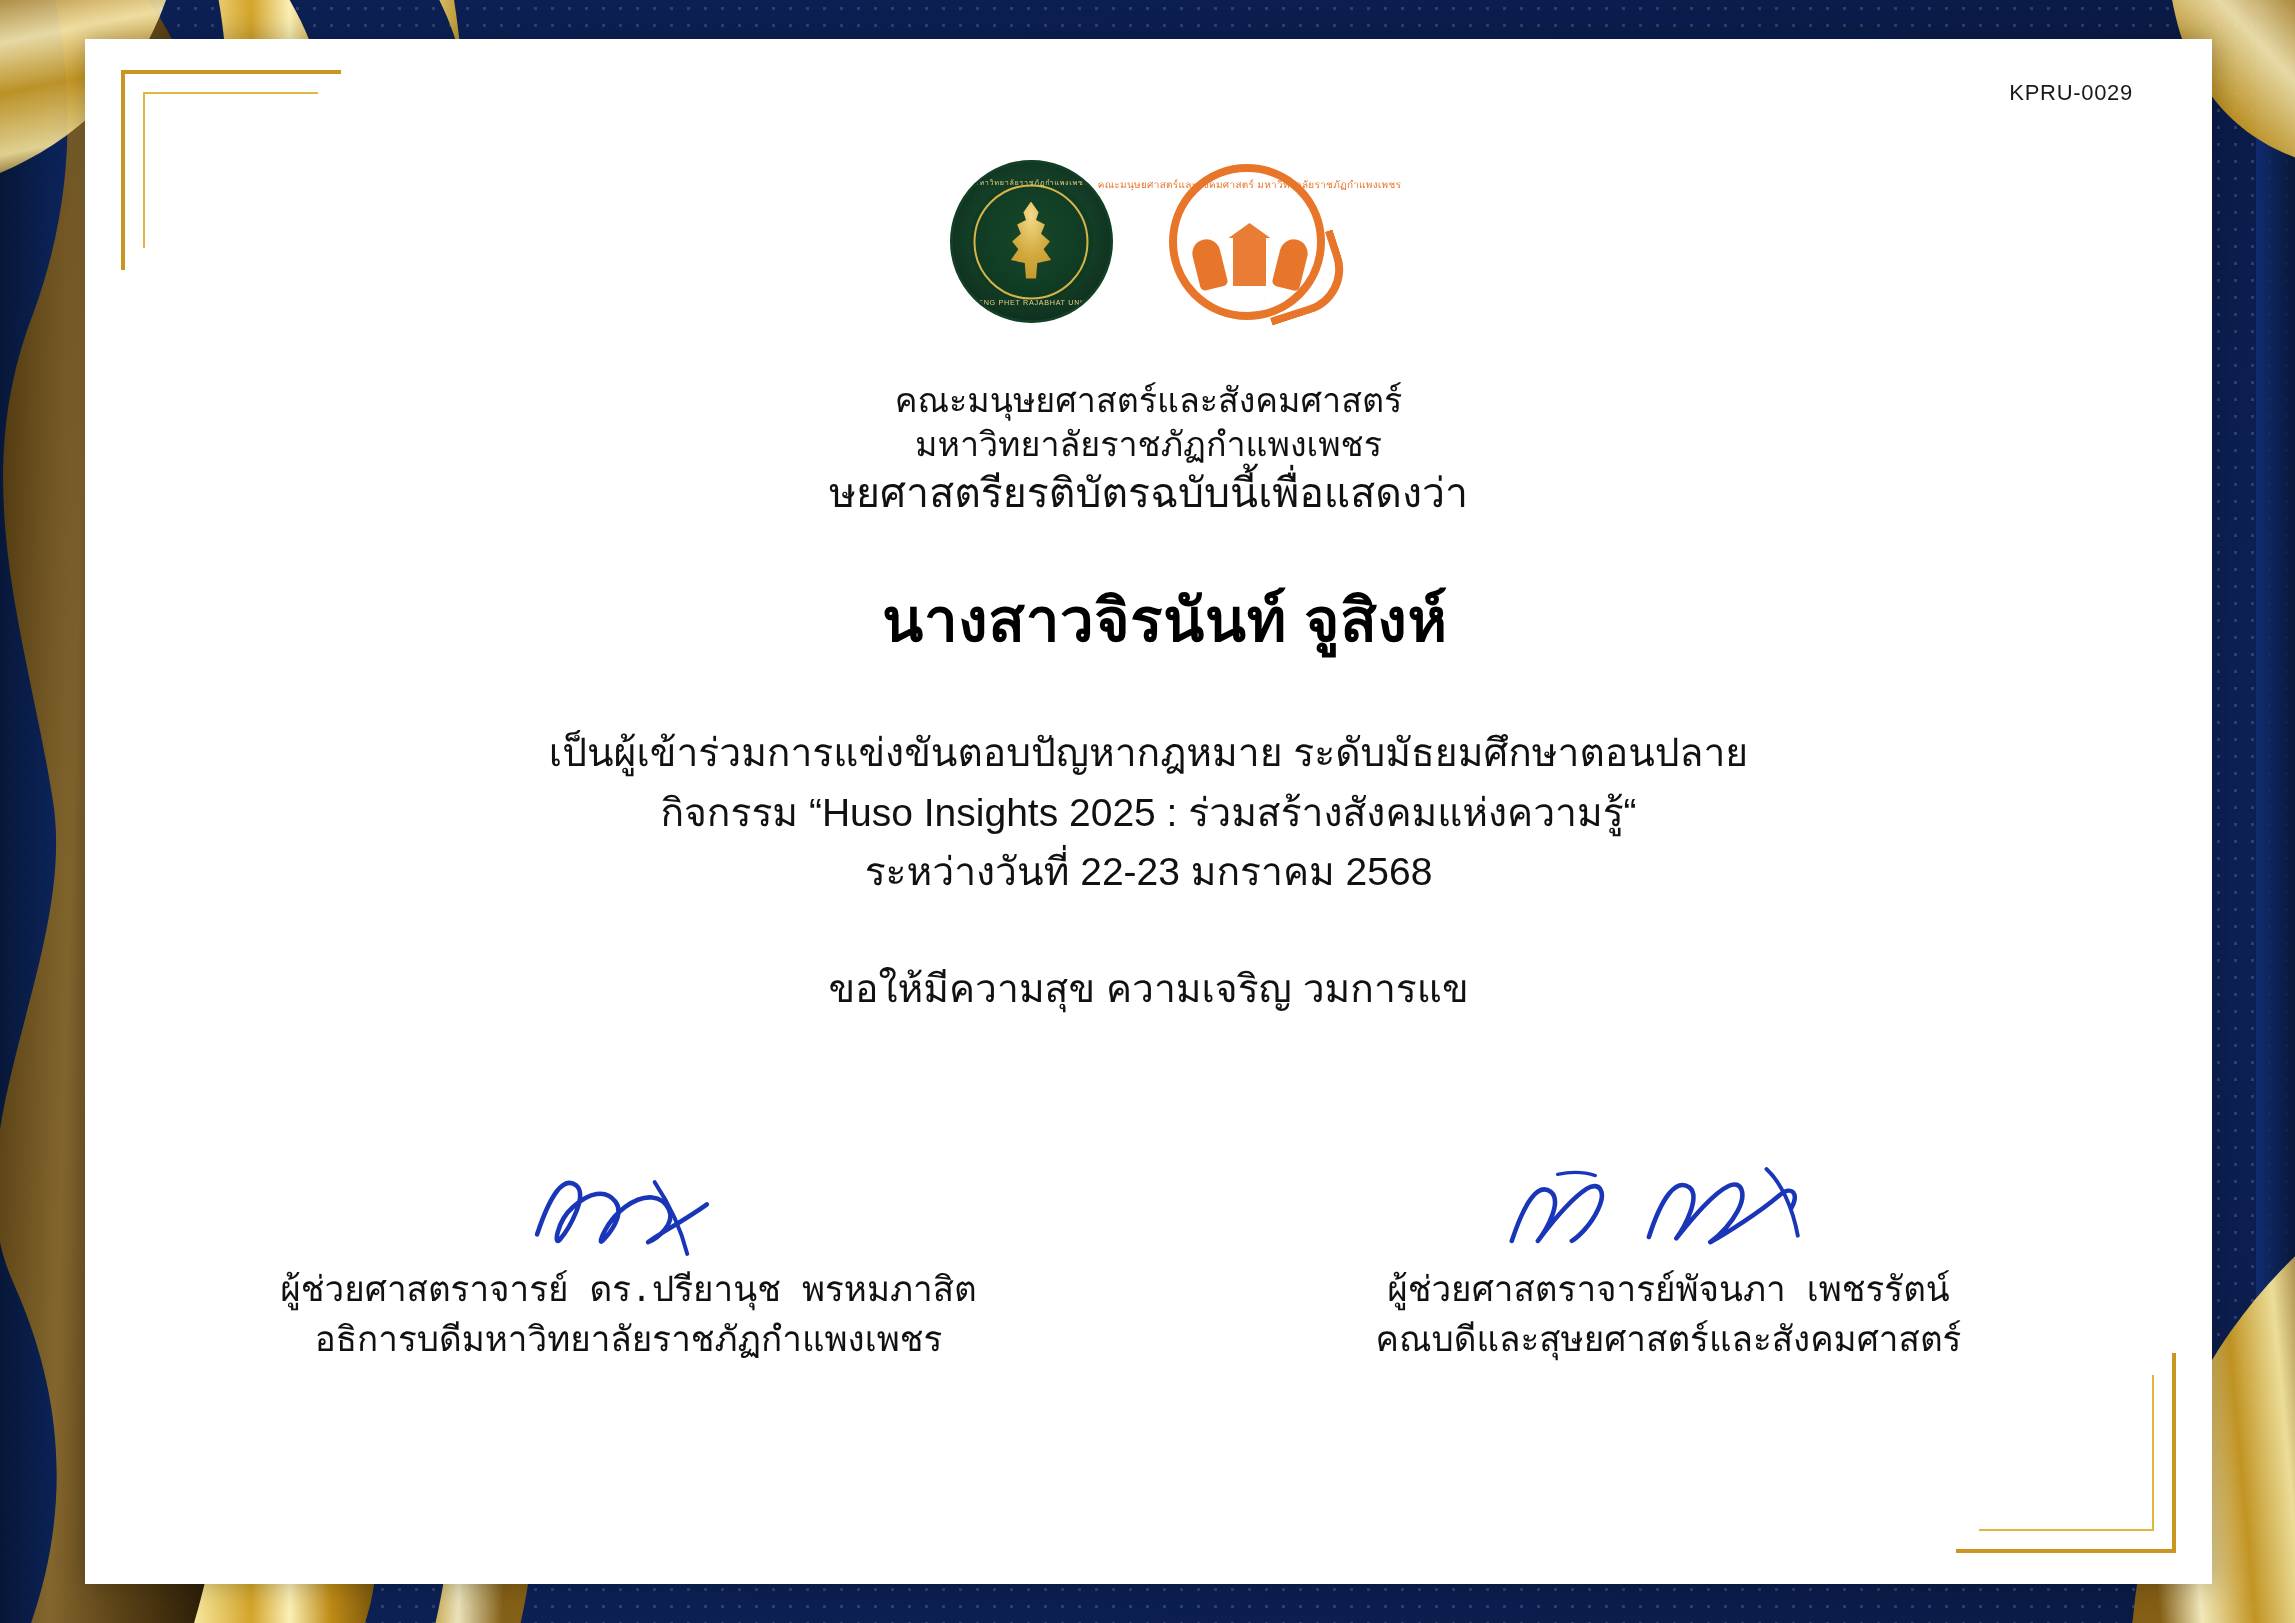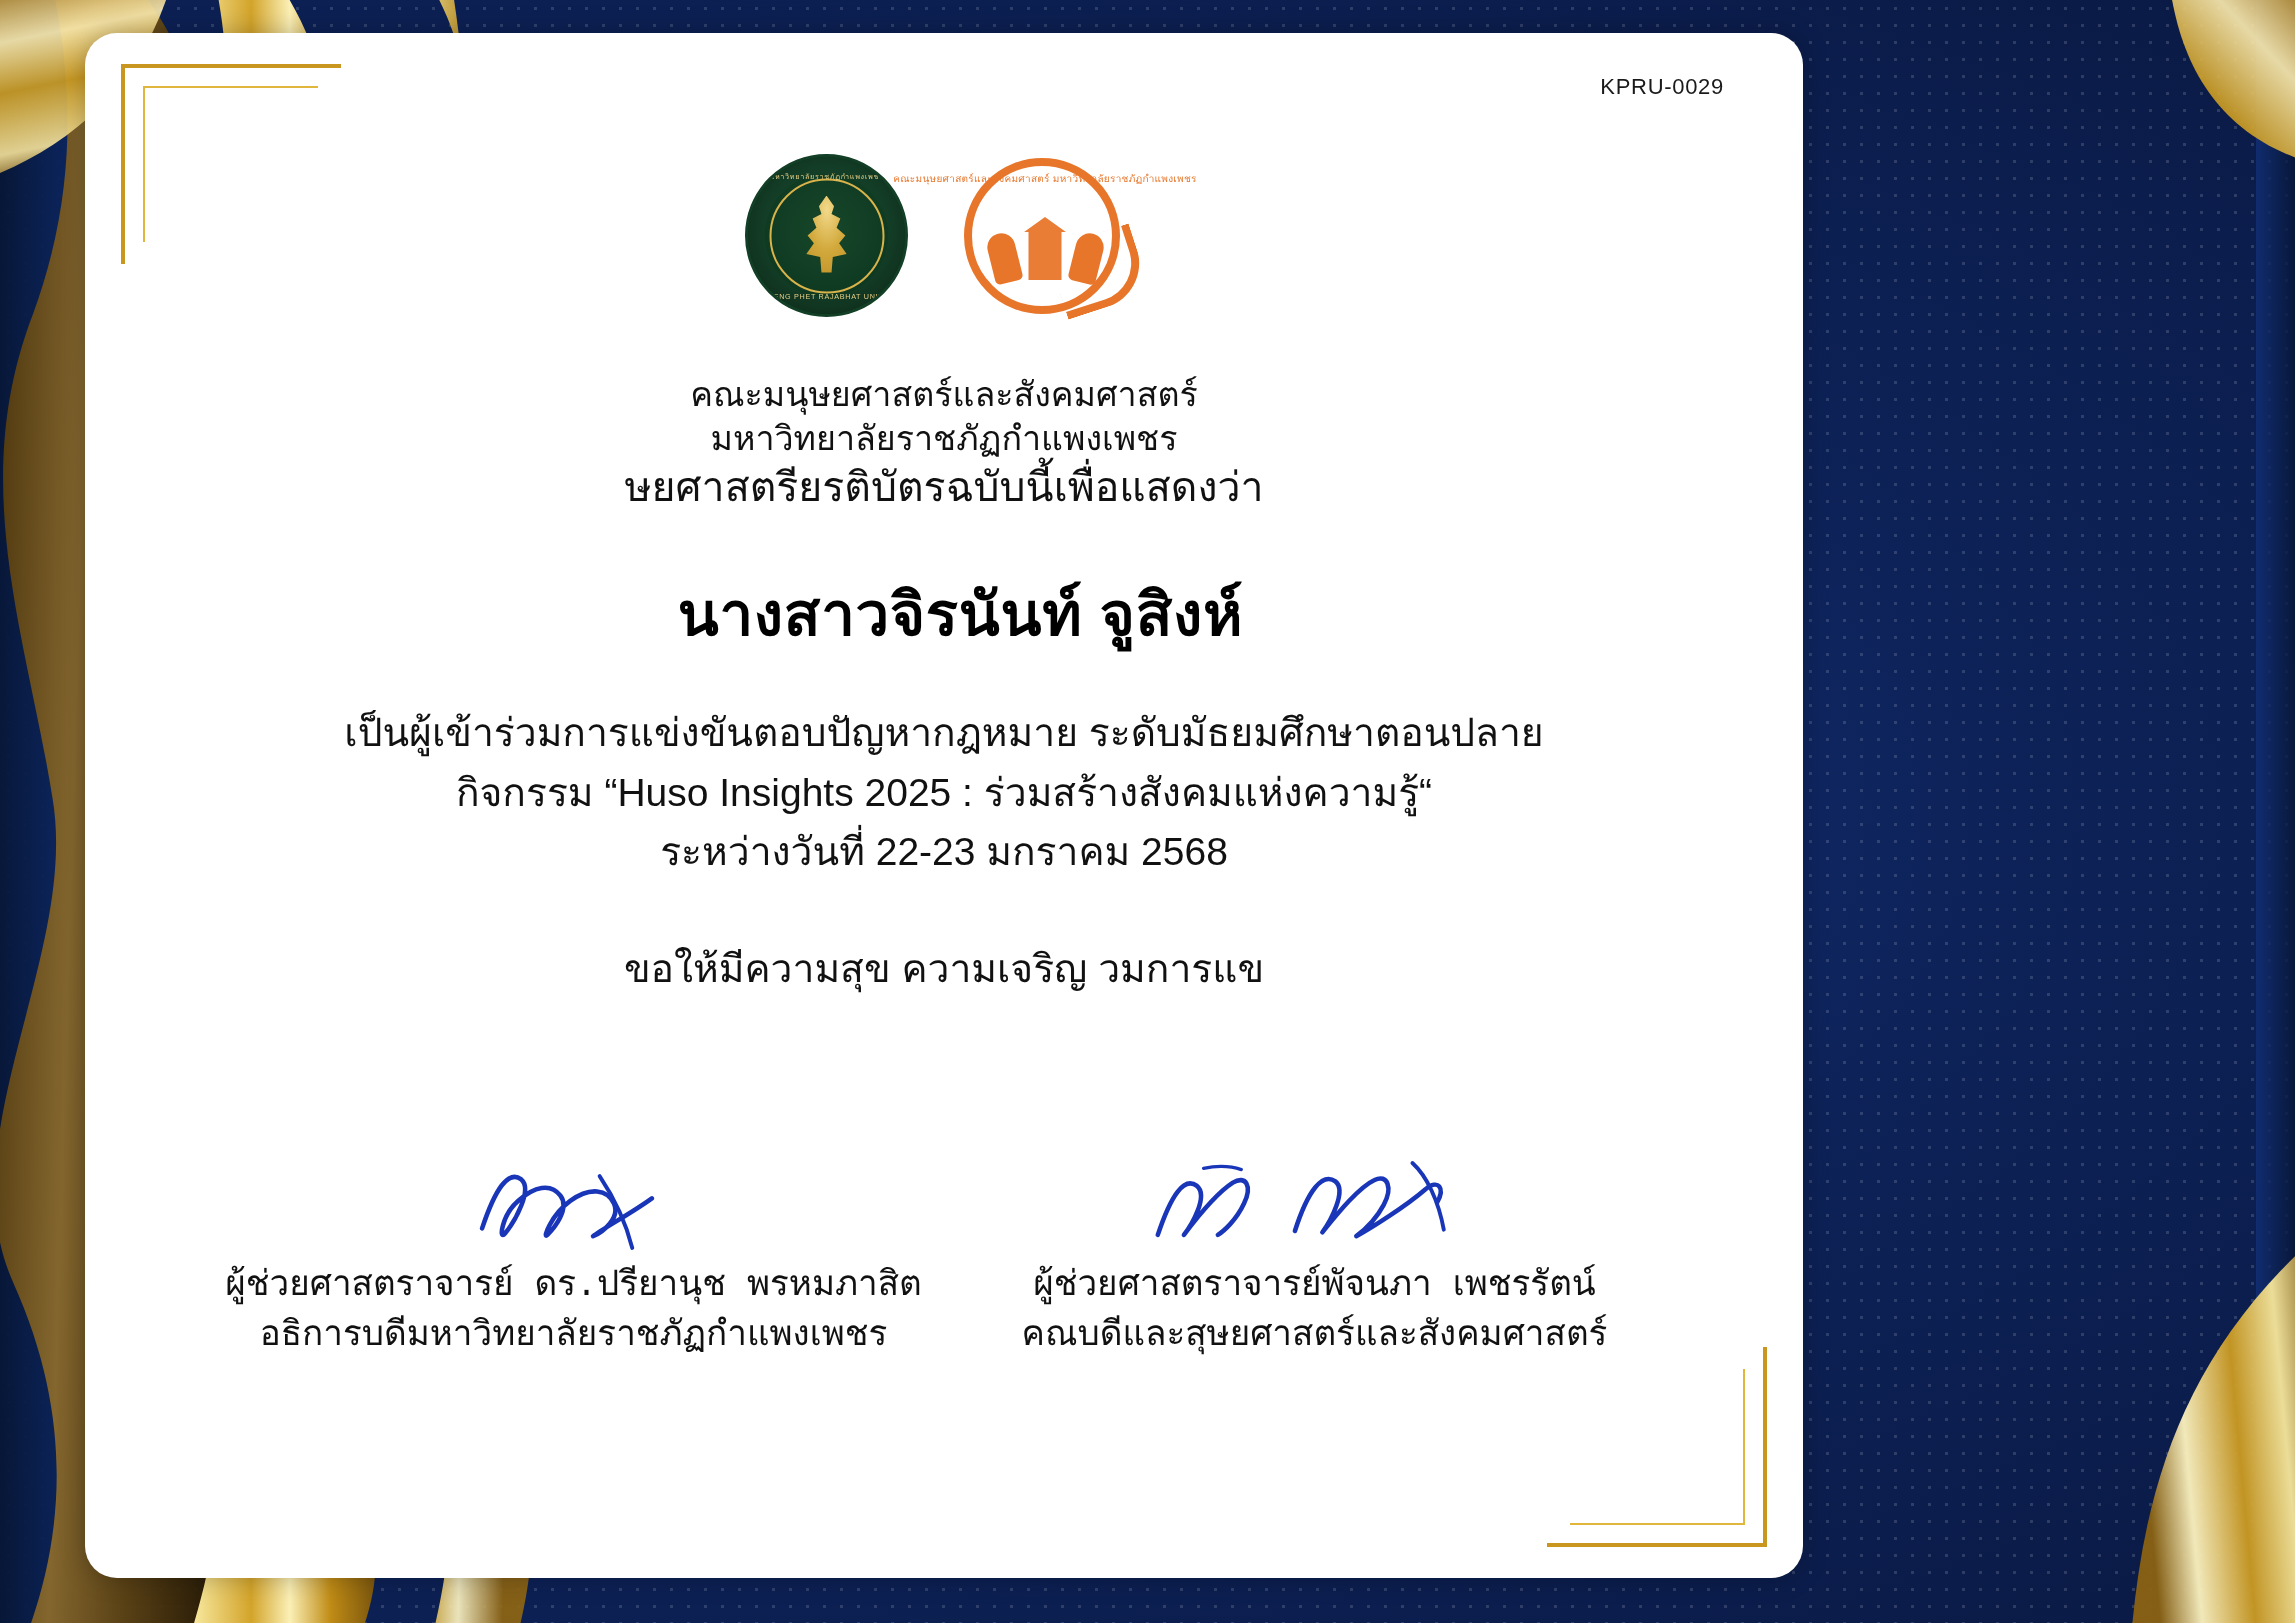--- a/index.html
+++ b/index.html
@@ -53,26 +53,25 @@
   
   .swoosh {
     position: absolute;
     pointer-events: none;
   }
 
   
   .card {
     position: absolute;
     left: 85px;
-    top: 33px;
-    width: 1718px;
+    top: 39px;
+    width: 2127px;
     height: 1545px;
     background: #ffffff;
     box-shadow: 0 0 26px rgba(0,0,0,0.25);
-    border-radius: 32px;
   }
 
   
   .corner {
     position: absolute;
     width: 216px;
     height: 196px;
     border-style: solid;
     border-color: #c9971f;
     border-width: 0;
@@ -224,21 +223,21 @@
   }
   .recipient {
     margin-top: 51px;
     font-size: 60px;
     font-weight: 700;
     letter-spacing: 0.7px;
     color: #000;
     padding-left: 33px;
   }
   .detail {
-    margin-top: 42px;
+    margin-top: 56px;
     font-size: 39px;
     line-height: 1.52;
     color: #111;
   }
   .wish {
     margin-top: 56px;
     font-size: 39px;
     color: #111;
   }
 

